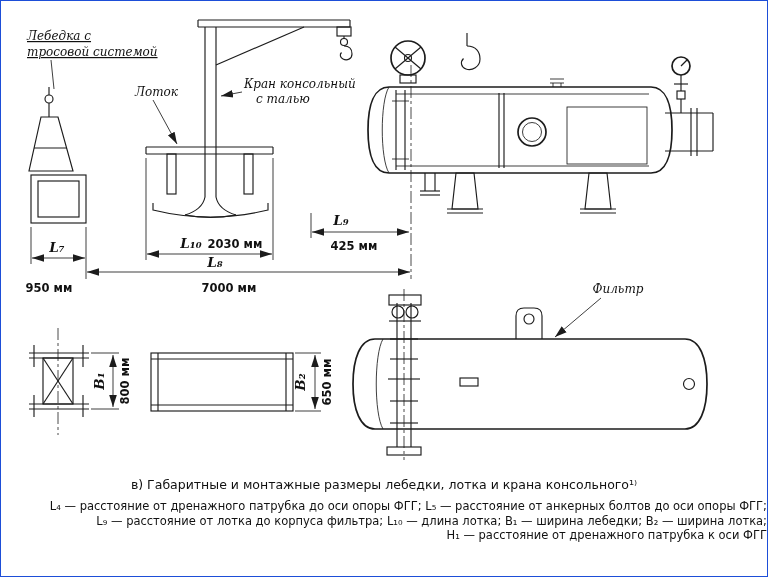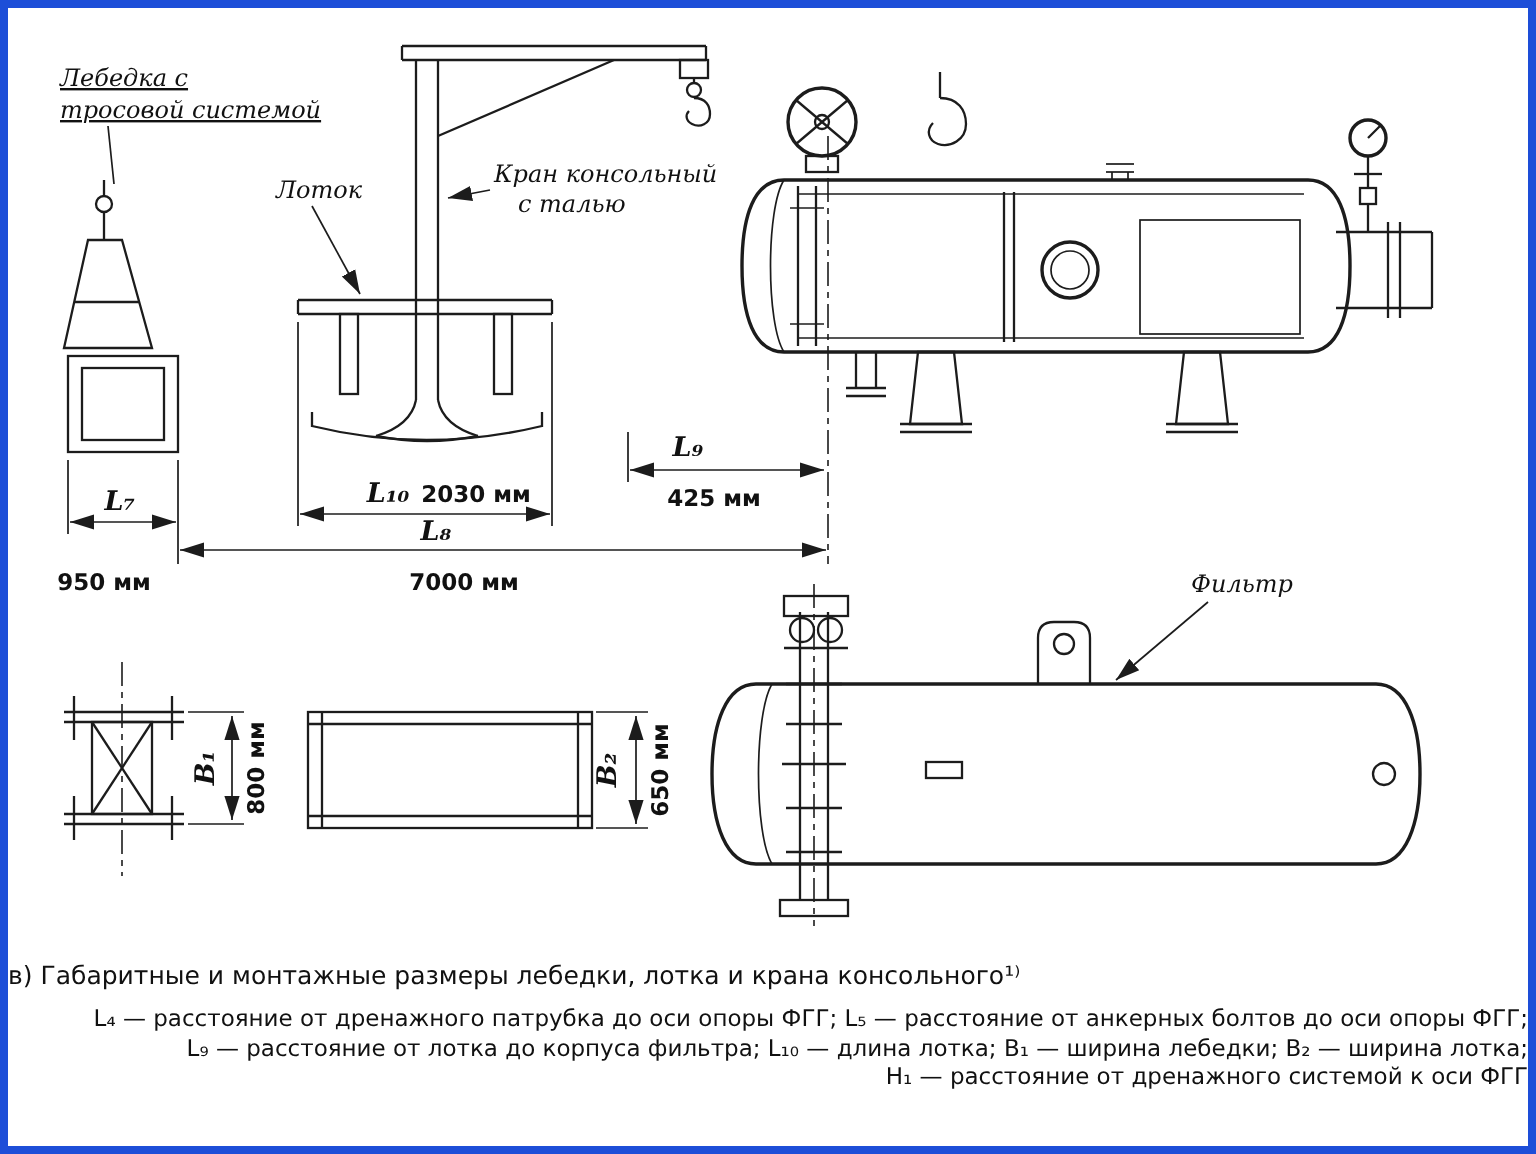--- a/index.html
+++ b/index.html
@@ -1,33 +1,33 @@
 <!DOCTYPE html>
 <html><head>
 <meta charset="utf-8">
 <style>
   * { margin:0; padding:0; box-sizing:border-box; }
   html,body { background:#e8e8e8; }
   body { width:768px; height:577px; overflow:hidden; font-family:"DejaVu Sans","Liberation Sans",sans-serif; }
-  .page { width:768px; height:577px; background:#ffffff; border:4px solid #1d4ed8; }
+  .page { width:768px; height:577px; background:#ffffff; border:1px solid #1d4ed8; }
   svg { display:block; }
   svg line, svg path, svg rect, svg circle, svg polygon, svg polyline {
     stroke:#1c1c1c; fill:none; stroke-width:1.15; stroke-linecap:butt;
   }
   svg .thin  { stroke-width:0.85; }
   svg .thick { stroke-width:1.7; }
   svg .cl    { stroke-width:0.8; stroke-dasharray:12 3 3 3; }
   svg .dot   { fill:#1c1c1c; stroke:none; }
   svg .ahp   { fill:#1c1c1c; stroke:none; }
   svg text   { stroke:none; fill:#111111; }
   .lbl { font:italic 12px "DejaVu Serif","Liberation Serif",serif; }
   .u   { text-decoration:underline; }
   .dim { font:italic 700 13.5px "DejaVu Serif","Liberation Serif",serif; }
   .val { font:700 11.5px "DejaVu Sans","Liberation Sans",sans-serif; }
-  .caption { text-align:left; font-size:12.5px; color:#111; margin-top:14px; }
+  .caption { text-align:center; font-size:12.5px; color:#111; margin-top:14px; }
   .legend  { text-align:right; font-size:11.5px; line-height:14.5px; color:#111; margin-top:7px; }
 </style>
 </head>
 <body>
 
 <div class="page">
 
 <svg width="768" height="462" viewBox="0 0 768 462">
   <defs>
     <marker id="ah" markerWidth="14" markerHeight="10" refX="12" refY="5" orient="auto-start-reverse" markerUnits="userSpaceOnUse">
@@ -249,16 +249,16 @@
     <text class="lbl" x="617" y="292" text-anchor="middle">Фильтр</text>
     <line class="thin" x1="600" y1="297" x2="554" y2="336" marker-end="url(#ah)"></line>
   </g>
 </svg>
 
 <div class="caption">в) Габаритные и монтажные размеры лебедки, лотка и крана консольного¹⁾</div>
 
 <div class="legend">
   <div class="legend-line">L₄ — расстояние от дренажного патрубка до оси опоры ФГГ; L₅ — расстояние от анкерных болтов до оси опоры ФГГ;</div>
   <div class="legend-line">L₉ — расстояние от лотка до корпуса фильтра; L₁₀ — длина лотка; B₁ — ширина лебедки; B₂ — ширина лотка;</div>
-  <div class="legend-line">H₁ — расстояние от дренажного системой к оси ФГГ</div>
+  <div class="legend-line">H₁ — расстояние от дренажного патрубка к оси ФГГ</div>
 </div>
 
 </div>
 
 </body></html>

